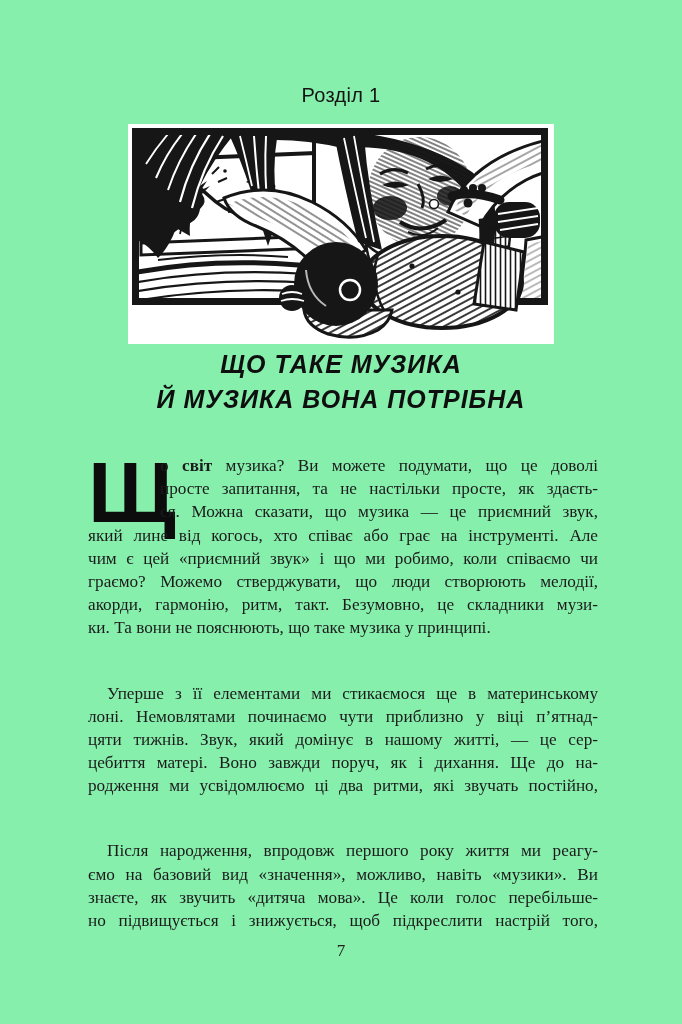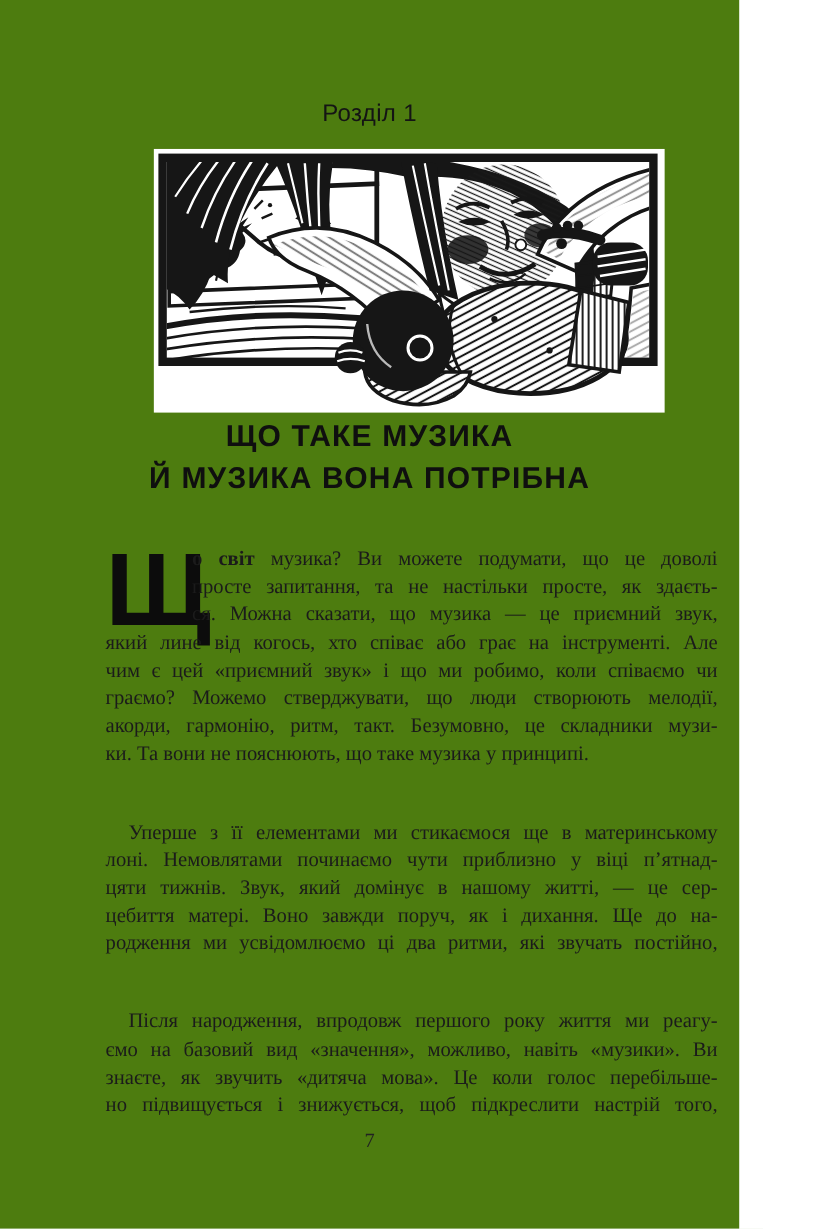--- a/index.html
+++ b/index.html
@@ -1,23 +1,23 @@
 <!DOCTYPE html>
 <html><head>
 <meta charset="utf-8">
 <style>
   html,body{margin:0;padding:0;background:#fff;}
-  .page{position:relative;width:616px;height:1024px;background:#4d7c0f;color:#1b1b1b;
+  .page{position:relative;width:682px;height:1024px;background:#86efac;color:#1b1b1b;
         overflow:hidden;font-family:"Liberation Serif",serif;}
   .chapter-label{position:absolute;top:84px;left:0;width:100%;text-align:center;
         font-family:"Liberation Sans",sans-serif;font-size:20px;letter-spacing:.3px;color:#141414;}
   .illus{position:absolute;top:124px;left:128px;width:426px;height:220px;}
   .title{position:absolute;top:347px;left:0;width:100%;margin:0;text-align:center;
         font-family:"Liberation Sans",sans-serif;font-weight:bold;font-size:25px;
-        line-height:35px;letter-spacing:1px;color:#0f0f0f;}
+        line-height:35px;letter-spacing:1px;color:#0f0f0f;font-style:italic;}
   .bodytext{position:absolute;top:454px;left:88px;width:510px;
         font-size:17.2px;line-height:23.2px;color:#1b1b1b;}
   .ln{height:23.2px;white-space:nowrap;text-align:justify;text-align-last:justify;}
   .ln.last{text-align-last:left;}
   .ln.indent{padding-left:19px;margin-top:42px;}
   .ln b{font-weight:bold;}
   .dropcap{float:left;width:62px;height:61px;margin:8px 10px 0 0;
         font-family:"Liberation Sans",sans-serif;font-weight:bold;font-size:86px;
         line-height:61px;color:#0c0c0c;text-align:left;}
   .para{overflow:visible;}

